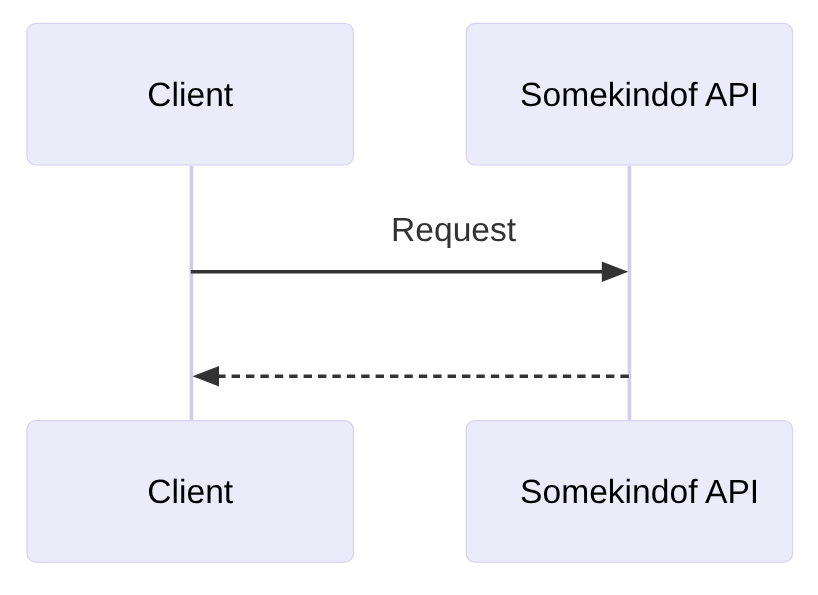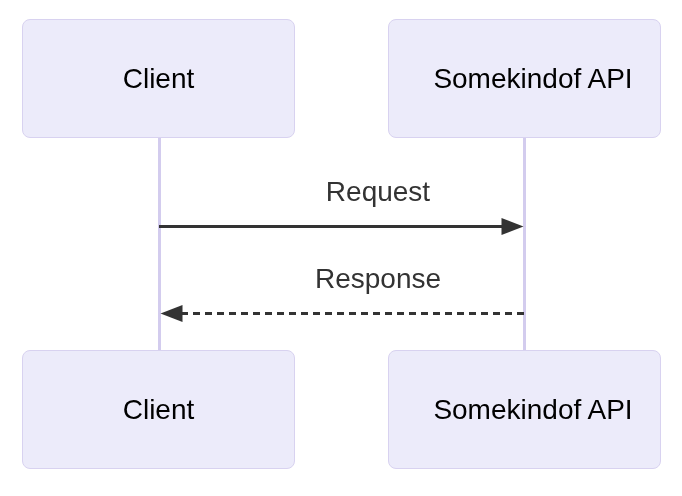--- a/index.html
+++ b/index.html
@@ -85,21 +85,20 @@
   <svg class="arrow-svg" width="682" height="496" viewBox="0 0 682 496">
 
     <line x1="159" y1="226.5" x2="504" y2="226.5" stroke="#333333" stroke-width="2.8"></line>
     <polygon points="523.5,226.5 501.5,218 501.5,235" fill="#333333"></polygon>
 
     <line x1="524" y1="313.5" x2="182" y2="313.5" stroke="#333333" stroke-width="2.8" stroke-dasharray="7 5"></line>
     <polygon points="160.5,313.5 182.5,305 182.5,322" fill="#333333"></polygon>
   </svg>
 
   <div class="message-label label-request">Request</div>
-  <div class="message-label label-response">Response</div>
 
   <div class="actor-box box-bottom box-left">
     <span class="actor-label">Client</span>
   </div>
   <div class="actor-box box-bottom box-right">
     <span class="actor-label">Somekindof API</span>
   </div>
 
 </div>
 

